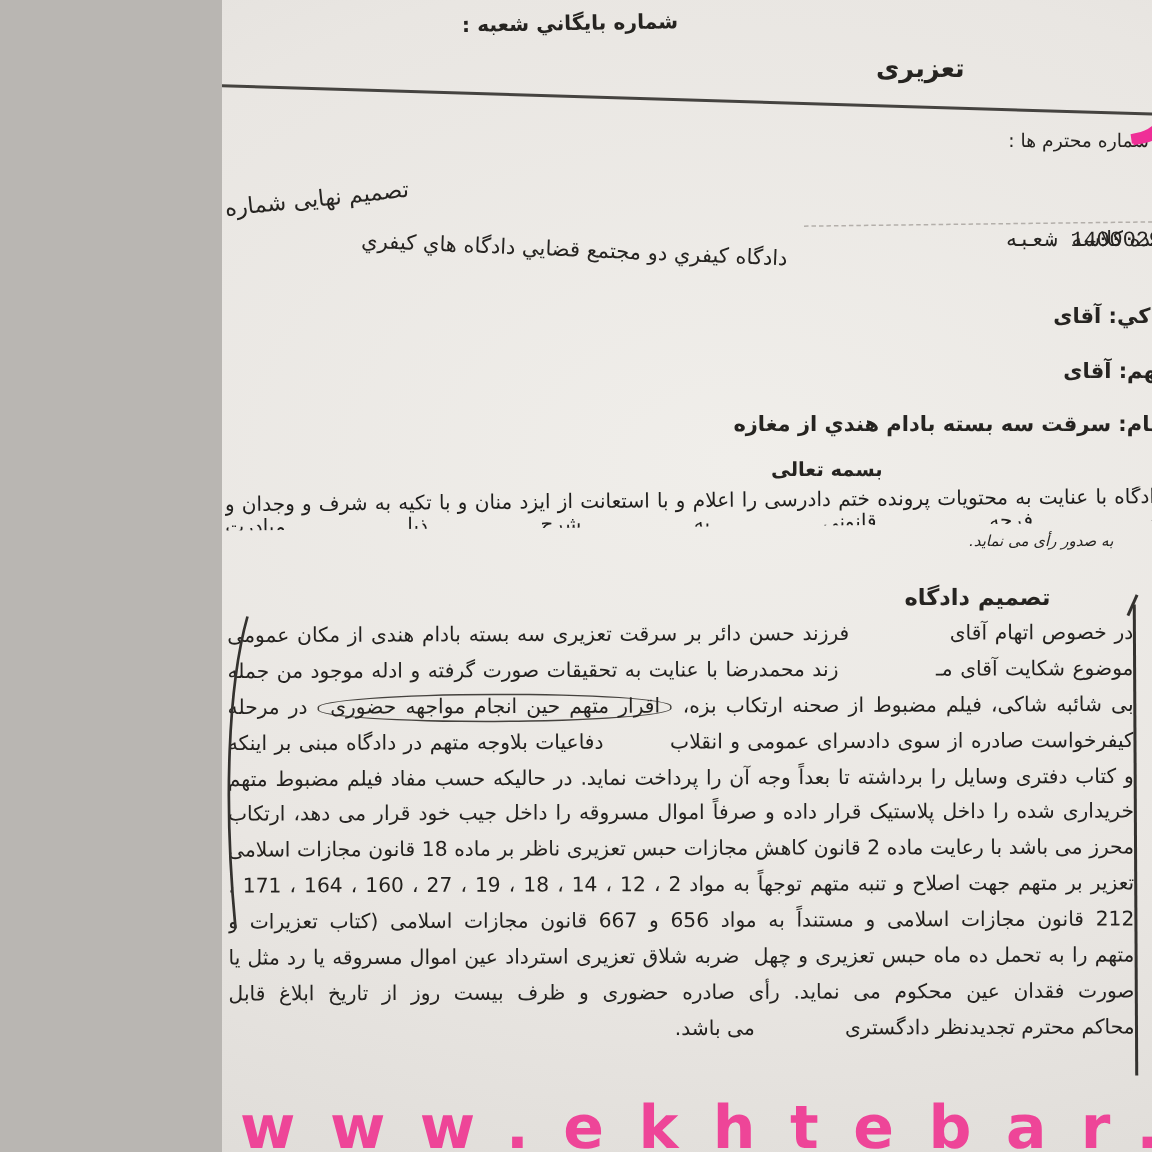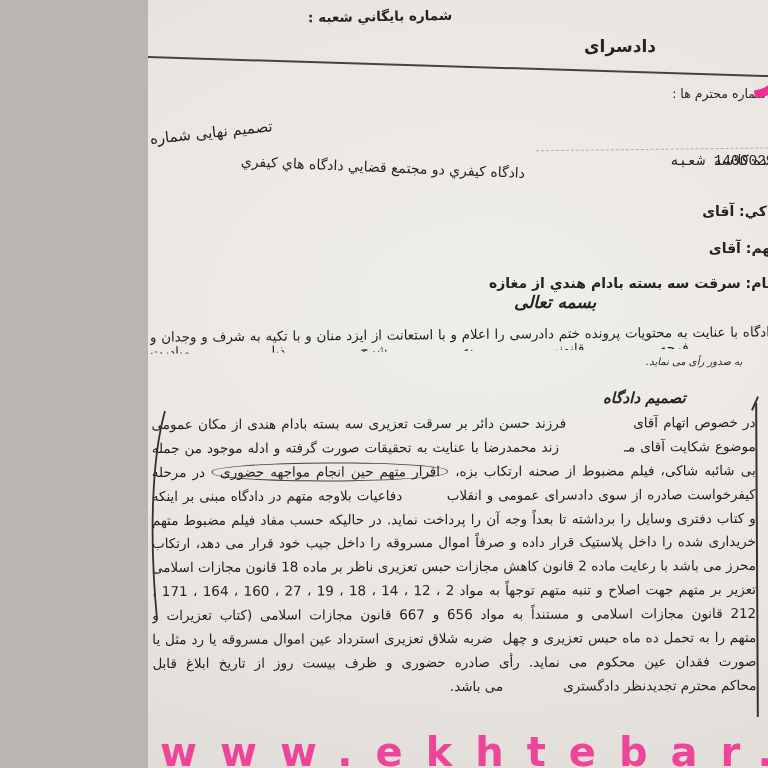--- a/index.html
+++ b/index.html
@@ -25,45 +25,45 @@
   .year-num{left:652px;top:107px;font-family:"Liberation Serif",serif;font-style:italic;font-size:15px;color:#2b2a28;z-index:3;}
   .logo-sub{left:652px;top:22px;font-size:14px;font-weight:700;color:#f23c9e;transform:rotate(-6deg);z-index:2;}
   .logo-main{left:604px;top:30px;font-size:52px;font-weight:800;color:#ef2f97;transform:rotate(-8deg);z-index:2;line-height:1;text-shadow:1px 1px 0 #ef2f97;}
   .final-decision{left:2px;top:130px;font-size:15px;transform:rotate(-6deg);transform-origin:left center;}
   .class-label{right:-22px;top:152px;font-size:14px;}
   .case-number{left:522px;top:152px;font-size:14.5px;font-family:Liberation Mono, monospace;}
   .court-name{right:243px;top:165px;font-size:14px;white-space:nowrap;transform:rotate(2.4deg);transform-origin:right top;}
   
   .party{right:-18px;font-size:14px;font-weight:600;}
   .p1{top:203px;} .p2{top:240px;} .p3{top:275px;}
-  .basmala{left:366px;top:292px;font-size:17px;font-weight:700;font-style:italic;}
+  .basmala{left:366px;top:306px;font-size:13px;font-weight:700;}
   .preamble1{left:2px;right:-8px;top:327px;font-size:13.4px;height:24px;overflow:hidden;
              text-align:justify;text-align-last:justify;transform:rotate(-.5deg);}
   .preamble2{left:498px;top:356px;font-size:10px;font-style:italic;}
-  .decision-heading{left:455px;top:389px;font-size:15px;font-weight:700;letter-spacing:.5px;font-style:italic;}
+  .decision-heading{left:455px;top:389px;font-size:15px;font-weight:700;letter-spacing:.5px;}
   
   .verdict{left:4px;right:12px;top:412px;font-size:13.5px;color:#24221f;transform:rotate(-.2deg);}
   .bline{height:23.9px;line-height:23.9px;overflow:hidden;text-align:justify;text-align-last:justify;direction:rtl;}
   .bline.nojust{text-align:right;text-align-last:right;}
   .circled{border:1.5px solid #45423e;border-radius:50% / 46%;padding:0 7px 1px 7px;margin:0 1px;}
   .right-border{right:10px;top:403px;width:2px;height:314px;background:#34322f;transform:rotate(-.3deg);}
   .right-border-hook{right:12px;top:396px;width:2px;height:15px;background:#34322f;transform:rotate(24deg);}
   .left-curve{left:0;top:407px;}
   .signature{left:112px;top:721px;font-size:14.5px;font-weight:600;}
   .site-watermark{left:0;top:729px;width:768px;overflow:hidden;direction:ltr;white-space:nowrap;
       font-size:40px;font-weight:600;color:#ef3d95;letter-spacing:23px;padding-left:12px;opacity:.95;}
   svg{display:block;}
 </style>
 </head>
 <body>
 
 <div class="page">
 
   <div class="abs txt archive-label">شماره بايگاني شعبه :</div>
-  <div class="abs txt doc-title">دادسرای</div>
+  <div class="abs txt doc-title">تعزيری</div>
 
   <div class="abs emblem">
     <svg width="104" height="62" viewBox="0 0 104 62" fill="none" stroke="#2d2b28" stroke-width="2">
       <path d="M52 2 L49 10 L50.5 40 L53.5 40 L55 10 Z" stroke-width="1.8"></path>
       <path d="M52 40 L52 46"></path>
       <path d="M18 13 Q52 6 86 13" stroke-width="2.2"></path>
       <path d="M18 13 L8 34 M18 13 L28 34" stroke-width="1.6"></path>
       <path d="M4 34 Q18 52 32 34 Z" stroke-width="2"></path>
       <path d="M86 13 L76 34 M86 13 L96 34" stroke-width="1.6"></path>
       <path d="M72 34 Q86 52 100 34 Z" stroke-width="2"></path>

